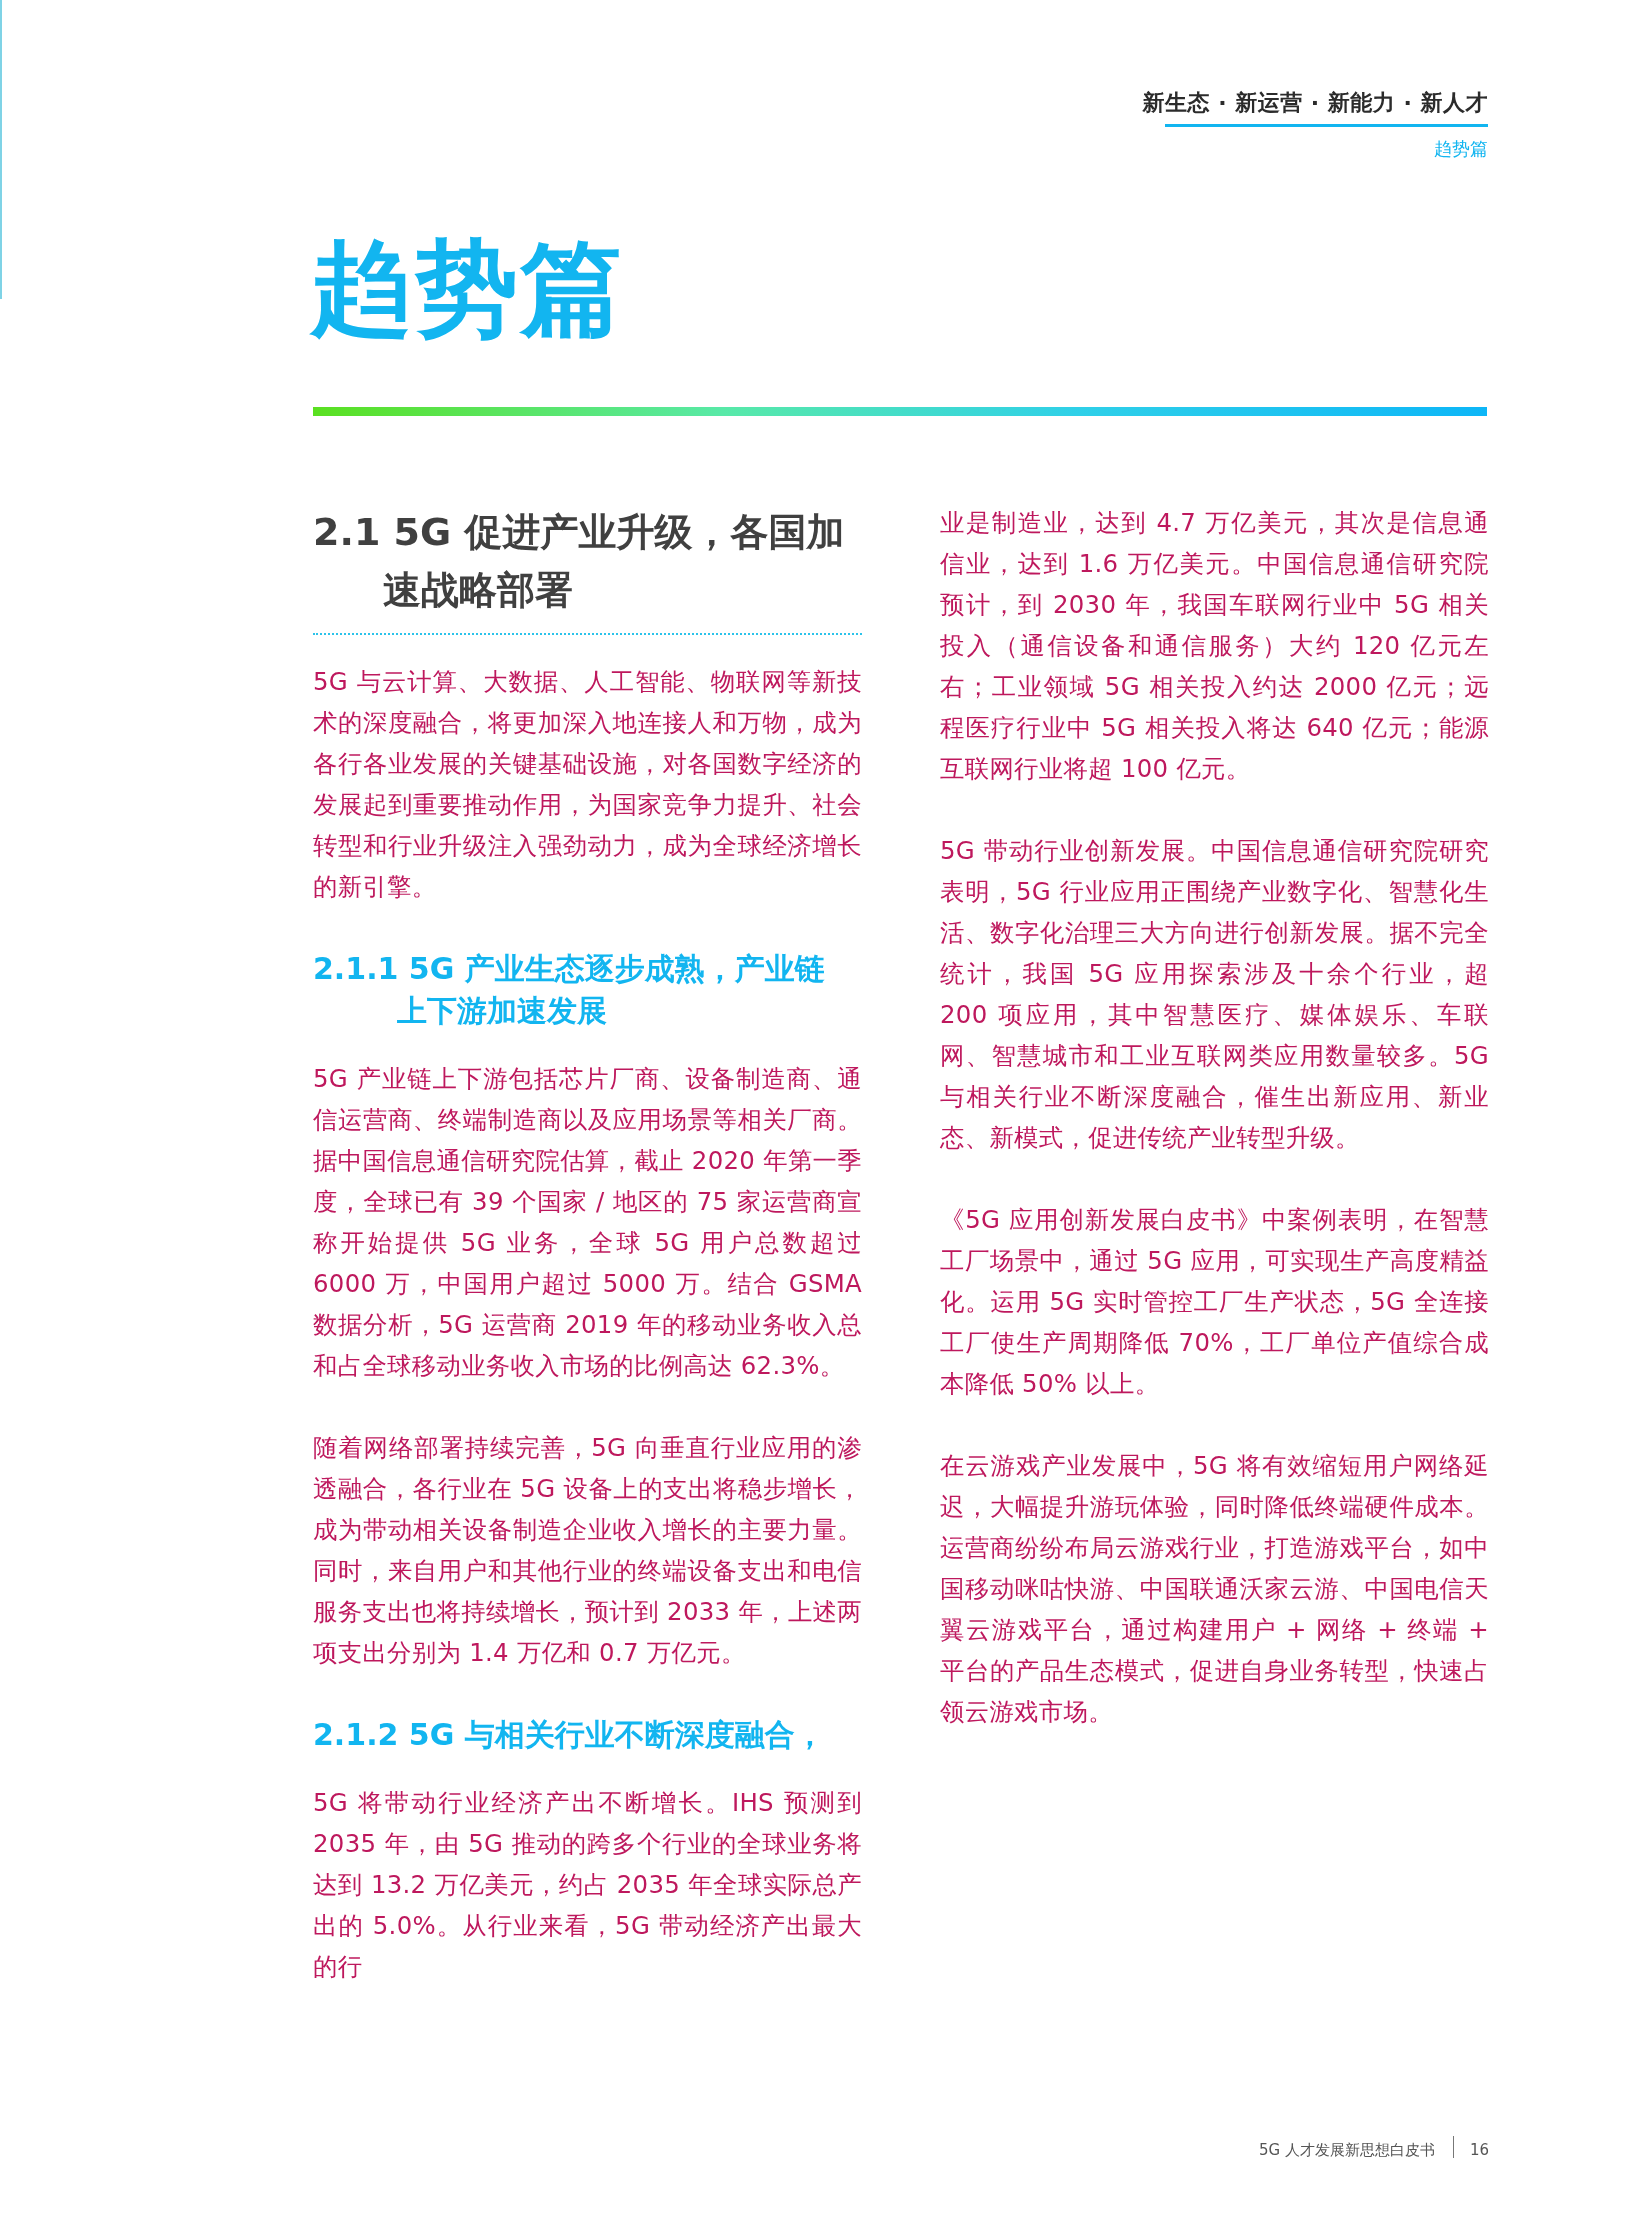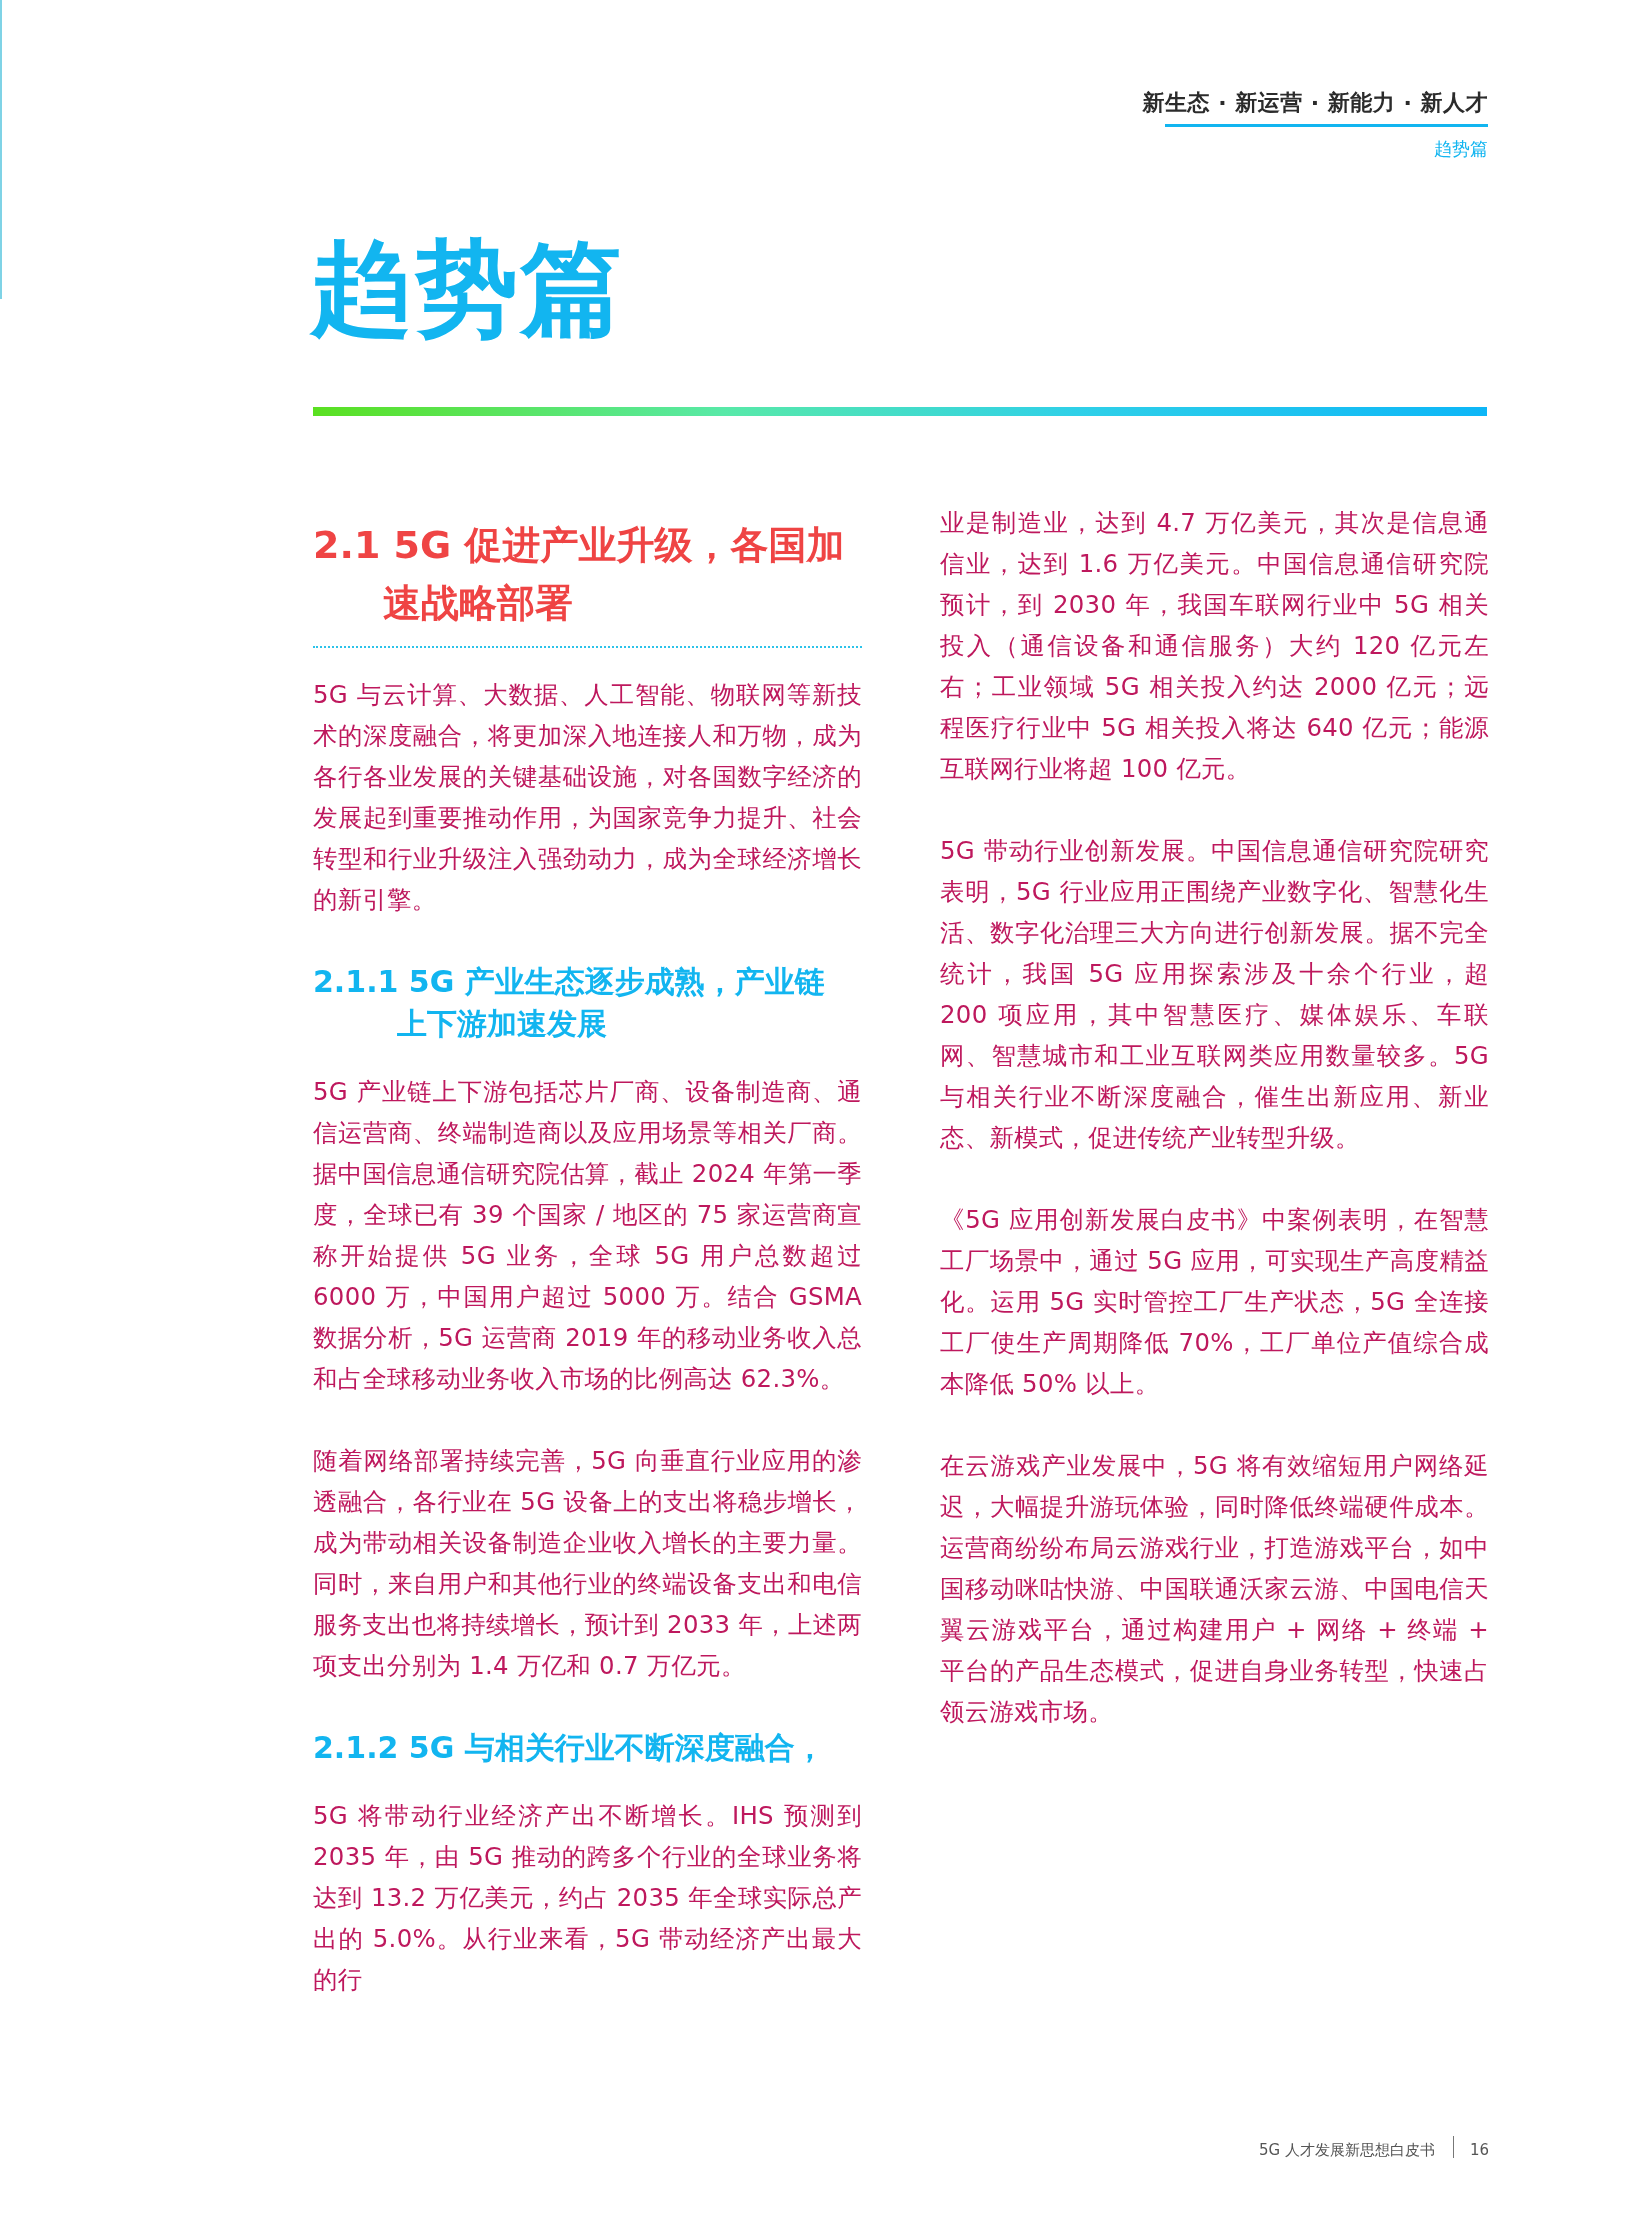--- a/index.html
+++ b/index.html
@@ -14,21 +14,21 @@
   .running-header .section { font-size: 18px; color: #12b5f0; margin-top: 10px; line-height: 24px; }
 
   .chapter-title { position: absolute; left: 310px; top: 227px; font-size: 103px; font-weight: bold; color: #12b5f0; line-height: 123px; letter-spacing: 2px; white-space: nowrap; }
 
   .gradient-bar { position: absolute; left: 313px; top: 407px; width: 1174px; height: 9px; background: linear-gradient(to right, #5ae020 0%, #58e9a8 35%, #2fd0e8 65%, #0db6f7 100%); }
 
   .col { position: absolute; top: 498px; width: 549px; }
   .col-left { left: 313px; }
   .col-right { left: 940px; top: 502px; }
 
-  .h2 { font-size: 38px; font-weight: bold; color: #ef4444; line-height: 58px; margin-top: 18px; }
+  .h2 { font-size: 38px; font-weight: bold; color: #404040; line-height: 58px; margin-top: 5px; }
   .h2 .indent { display: block; padding-left: 70px; }
   .dotted-rule { border-bottom: 2px dotted #2cc3ea; margin-top: 14px; margin-bottom: 26px; }
 
   .h3 { font-size: 30px; font-weight: bold; color: #12b5f0; line-height: 42px; margin-bottom: 26px; }
   .h3 .indent { display: block; padding-left: 84px; }
 
   p.body { font-size: 24.4px; line-height: 41px; color: #be185d; text-align: justify; margin-bottom: 41px; letter-spacing: 0.3px; }
   p.body.last { margin-bottom: 0; }
 
   .footer { position: absolute; right: 157px; top: 2136px; font-size: 15px; color: #555; white-space: nowrap; line-height: 28px; }
@@ -56,21 +56,21 @@
   </h2>
   <div class="dotted-rule"></div>
 
   <p class="body">5G 与云计算、大数据、人工智能、物联网等新技术的深度融合，将更加深入地连接人和万物，成为各行各业发展的关键基础设施，对各国数字经济的发展起到重要推动作用，为国家竞争力提升、社会转型和行业升级注入强劲动力，成为全球经济增长的新引擎。</p>
 
   <h3 class="h3">
     <span>2.1.1 5G 产业生态逐步成熟，产业链</span>
     <span class="indent">上下游加速发展</span>
   </h3>
 
-  <p class="body">5G 产业链上下游包括芯片厂商、设备制造商、通信运营商、终端制造商以及应用场景等相关厂商。据中国信息通信研究院估算，截止 2024 年第一季度，全球已有 39 个国家 / 地区的 75 家运营商宣称开始提供 5G 业务，全球 5G 用户总数超过 6000 万，中国用户超过 5000 万。结合 GSMA 数据分析，5G 运营商 2019 年的移动业务收入总和占全球移动业务收入市场的比例高达 62.3%。</p>
+  <p class="body">5G 产业链上下游包括芯片厂商、设备制造商、通信运营商、终端制造商以及应用场景等相关厂商。据中国信息通信研究院估算，截止 2020 年第一季度，全球已有 39 个国家 / 地区的 75 家运营商宣称开始提供 5G 业务，全球 5G 用户总数超过 6000 万，中国用户超过 5000 万。结合 GSMA 数据分析，5G 运营商 2019 年的移动业务收入总和占全球移动业务收入市场的比例高达 62.3%。</p>
   <p class="body">随着网络部署持续完善，5G 向垂直行业应用的渗透融合，各行业在 5G 设备上的支出将稳步增长，成为带动相关设备制造企业收入增长的主要力量。同时，来自用户和其他行业的终端设备支出和电信服务支出也将持续增长，预计到 2033 年，上述两项支出分别为 1.4 万亿和 0.7 万亿元。</p>
 
   <h3 class="h3">
     <span>2.1.2 5G 与相关行业不断深度融合，</span>
   </h3>
 
   <p class="body last">5G 将带动行业经济产出不断增长。IHS 预测到 2035 年，由 5G 推动的跨多个行业的全球业务将达到 13.2 万亿美元，约占 2035 年全球实际总产出的 5.0%。从行业来看，5G 带动经济产出最大的行</p>
 </div>
 
 <div class="col col-right">

